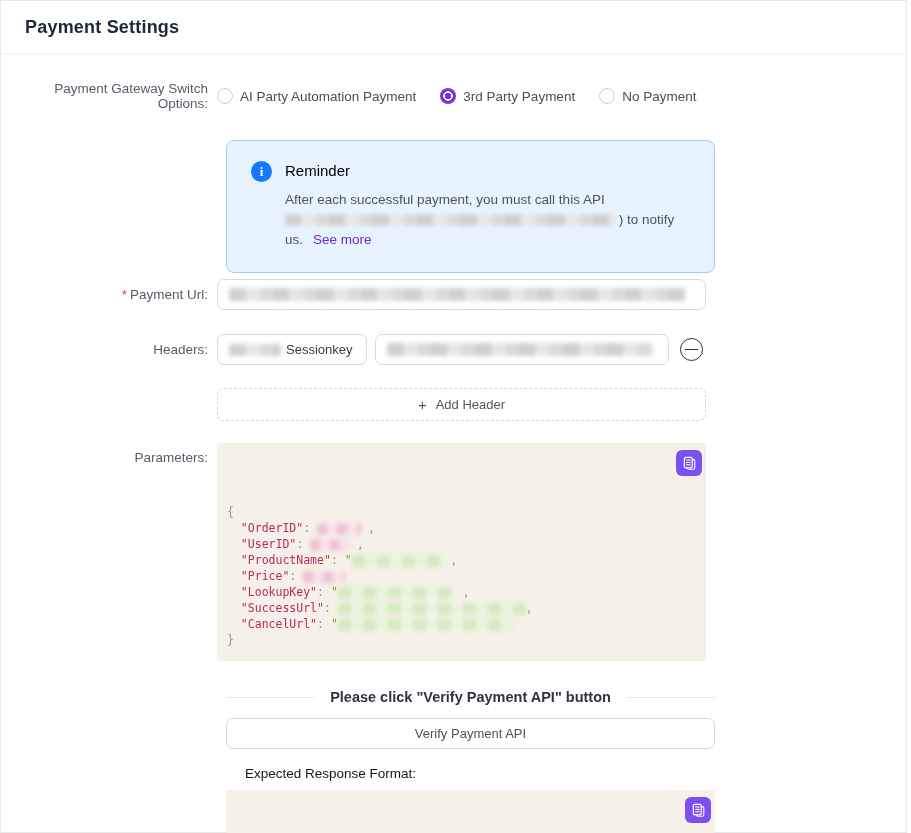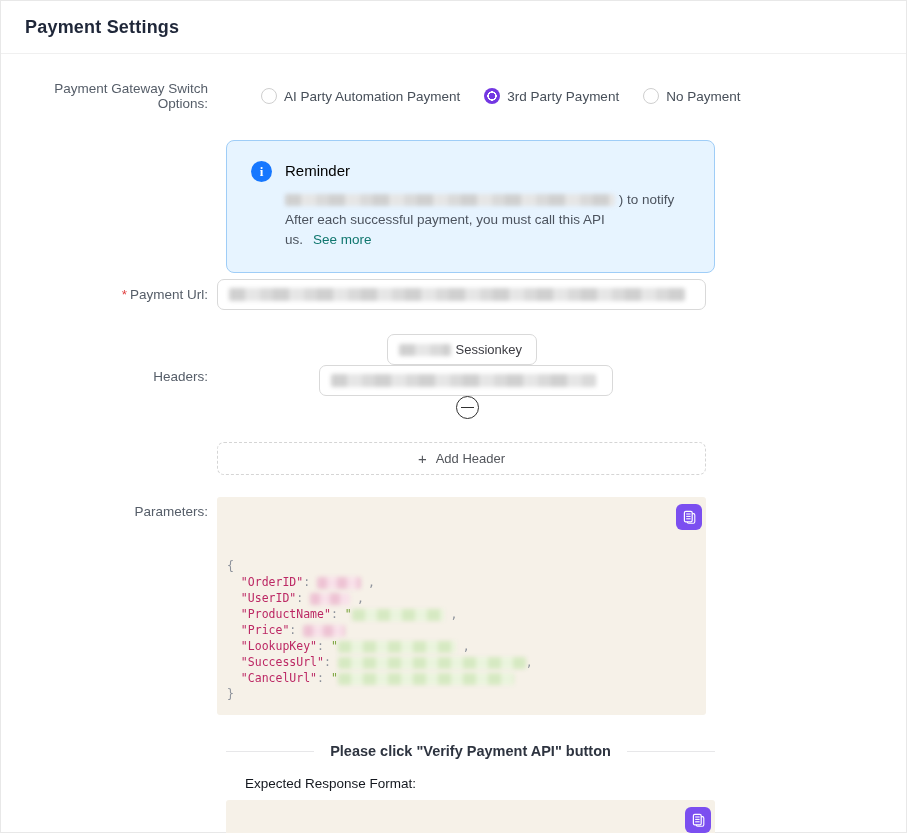--- a/index.html
+++ b/index.html
@@ -8,33 +8,33 @@
   .card { width: 907px; height: 833px; border: 1px solid #e8e8e8; background: #fff; }
   .page-header { height: 53px; display: flex; align-items: center; padding-left: 24px; border-bottom: 1px solid #f0f0f0; }
   .page-title { font-size: 18px; font-weight: bold; color: #1f2739; letter-spacing: .2px; }
   .content { padding: 0 0 0 22px; }
   .row { display: flex; align-items: center; }
   .label-col { width: 194px; text-align: right; padding-right: 9px; font-size: 13.5px; color: #555d68; flex: 0 0 194px; }
   .ctrl-col { width: 489px; flex: 0 0 489px; }
   .req { color: #e04141; margin-right: 3px; }
 
   
-  .radio-row { margin-top: 27px; gap: 44px; }
+  .radio-row { margin-top: 27px; }
   .radio-group { display: flex; align-items: center; gap: 24px; font-size: 13.5px; color: #474f59; white-space: nowrap; }
   .radio-opt { display: flex; align-items: center; gap: 7px; cursor: pointer; }
   .radio-dot { width: 16px; height: 16px; border-radius: 50%; border: 1px solid #cfcfcf; background: #fff; flex: 0 0 16px; }
   .radio-dot.checked { border: none; background: radial-gradient(circle, #7337e2 0 3.2px, #fff 3.4px 4.6px, #7337e2 4.8px); }
 
   
   .alert { margin-top: 29px; margin-left: 203px; width: 489px; background: #e7f4ff; border: 1px solid #9fcdf7; border-radius: 8px; padding: 20px 24px 22px 24px; display: flex; }
   .info-icon { width: 21px; height: 21px; border-radius: 50%; background: #1677ff; color: #fff; font-size: 13px; font-weight: bold; display: flex; align-items: center; justify-content: center; flex: 0 0 21px; font-family: "Liberation Serif", serif; }
   .alert-body { margin-left: 13px; }
   .alert-title { font-size: 15px; color: #000000; margin-top: 1px; }
   .alert-text { margin-top: 11px; font-size: 13.5px; color: #4c535e; line-height: 20px; width: 412px; }
-  .link { color: #0f766e; cursor: pointer; }
+  .link { color: #6d28d9; cursor: pointer; }
   .see-more { margin-left: 10px; }
 
   
   .blur { display: inline-block; height: 12px; border-radius: 2px; filter: blur(2.3px); vertical-align: middle; }
   .b-gray  { background: repeating-linear-gradient(90deg,#d0d0d0 0 16px,#e6e6e6 16px 31px,#dadada 31px 44px); }
   .b-pink  { background: repeating-linear-gradient(90deg,#eec3d4 0 10px,#f8e0e9 10px 20px); }
   .b-green { background: repeating-linear-gradient(90deg,#d6e9c2 0 13px,#eaf4dd 13px 25px); }
 
   
   .payment-url-row { margin-top: 6px; }
@@ -94,44 +94,44 @@
           <span>No Payment</span>
         </div>
       </div>
     </div>
 
     <div class="alert">
       <div class="info-icon">i</div>
       <div class="alert-body">
         <div class="alert-title">Reminder</div>
         <div class="alert-text">
+          <div>After each successful payment, you must call this API</div>
           <div>
             <span class="blur b-gray" style="width:330px;"></span>
             <span>) to notify</span>
           </div>
-          <div>After each successful payment, you must call this API</div>
           <div>
             <span>us.</span><span class="link see-more">See more</span>
           </div>
         </div>
       </div>
     </div>
 
     <div class="row payment-url-row">
       <div class="label-col"><span class="req">*</span><span>Payment Url:</span></div>
       <div class="ctrl-col">
         <div class="text-input input-full">
           <span class="blur b-gray" style="width:456px;height:13px;"></span>
         </div>
       </div>
     </div>
 
     <div class="row headers-row">
       <div class="label-col">Headers:</div>
-      <div class="ctrl-col" style="display:flex;align-items:center;flex-direction:column;">
+      <div class="ctrl-col" style="display:flex;align-items:center;">
         <div class="text-input hdr-key">
           <span class="blur b-gray" style="width:52px;height:12px;margin-right:5px;"></span>
           <span>Sessionkey</span>
         </div>
         <div class="text-input hdr-val">
           <span class="blur b-gray" style="width:265px;height:13px;"></span>
         </div>
         <div class="minus-btn"></div>
       </div>
     </div>
@@ -160,20 +160,21 @@
         <div class="code-line"><span class="tok-p">{</span></div><div class="code-line"><span class="tok-p">  </span><span class="tok-k">"OrderID"</span><span class="tok-p">: </span><span class="blur b-pink" style="width: 44px;"></span><span class="tok-p"> ,</span></div><div class="code-line"><span class="tok-p">  </span><span class="tok-k">"UserID"</span><span class="tok-p">: </span><span class="blur b-pink" style="width: 40px;"></span><span class="tok-p"> ,</span></div><div class="code-line"><span class="tok-p">  </span><span class="tok-k">"ProductName"</span><span class="tok-p">: </span><span class="tok-s">"</span><span class="blur b-green" style="width: 92px;"></span><span class="tok-p"> ,</span></div><div class="code-line"><span class="tok-p">  </span><span class="tok-k">"Price"</span><span class="tok-p">: </span><span class="blur b-pink" style="width: 42px;"></span></div><div class="code-line"><span class="tok-p">  </span><span class="tok-k">"LookupKey"</span><span class="tok-p">: </span><span class="tok-s">"</span><span class="blur b-green" style="width: 118px;"></span><span class="tok-p"> ,</span></div><div class="code-line"><span class="tok-p">  </span><span class="tok-k">"SuccessUrl"</span><span class="tok-p">: </span><span class="blur b-green" style="width: 188px;"></span><span class="tok-p">,</span></div><div class="code-line"><span class="tok-p">  </span><span class="tok-k">"CancelUrl"</span><span class="tok-p">: </span><span class="tok-s">"</span><span class="blur b-green" style="width: 176px;"></span></div><div class="code-line"><span class="tok-p">}</span></div></div>
       </div>
     </div>
 
     <div class="divider">
       <div class="line"></div>
       <div class="divider-text">Please click "Verify Payment API" button</div>
       <div class="line"></div>
     </div>
 
+    <button class="verify-btn">Verify Payment API</button>
 
     <div class="expected-label">Expected Response Format:</div>
     <div class="response-wrap">
       <div class="code-block">
         <button class="copy-btn">
           <svg width="15" height="15" viewBox="0 0 15 15">
             <rect x="5.2" y="3.6" width="7.6" height="9.6" rx="1.4" fill="none" stroke="#fff" stroke-width="1.1"></rect>
             <rect x="2.4" y="1.4" width="7.8" height="10.4" rx="1.4" fill="#7b4ff0" stroke="#fff" stroke-width="1.2"></rect>
             <line x1="4.2" y1="4" x2="8.6" y2="4" stroke="#fff" stroke-width="1.1"></line>
             <line x1="4.2" y1="6.4" x2="8.6" y2="6.4" stroke="#fff" stroke-width="1.1"></line>

